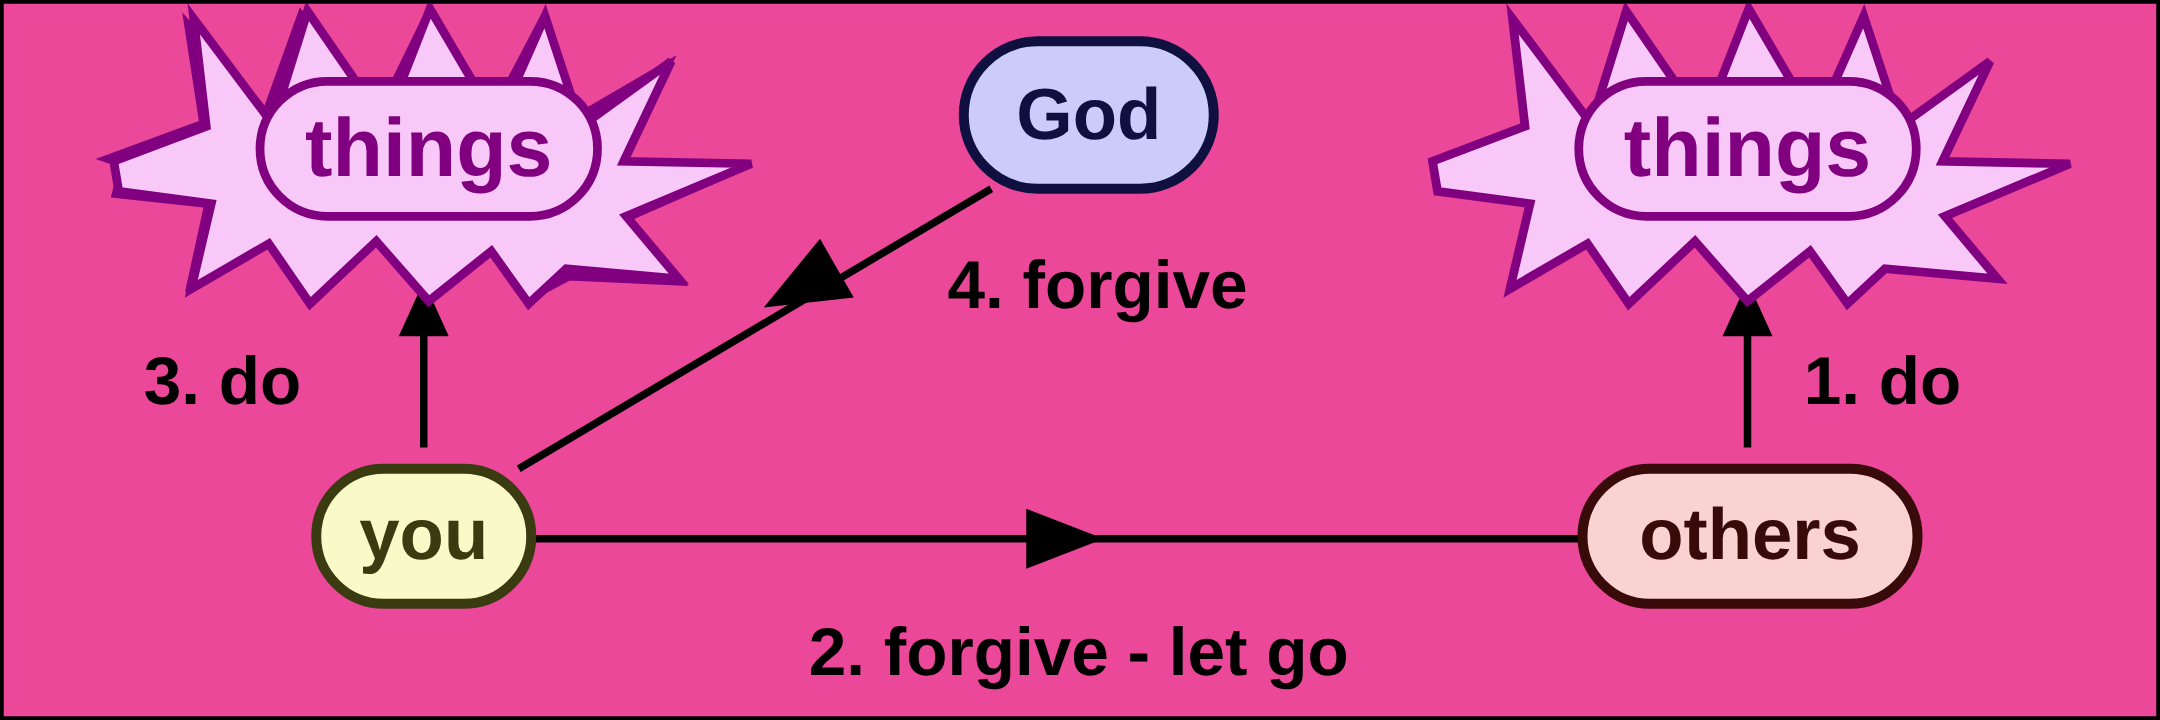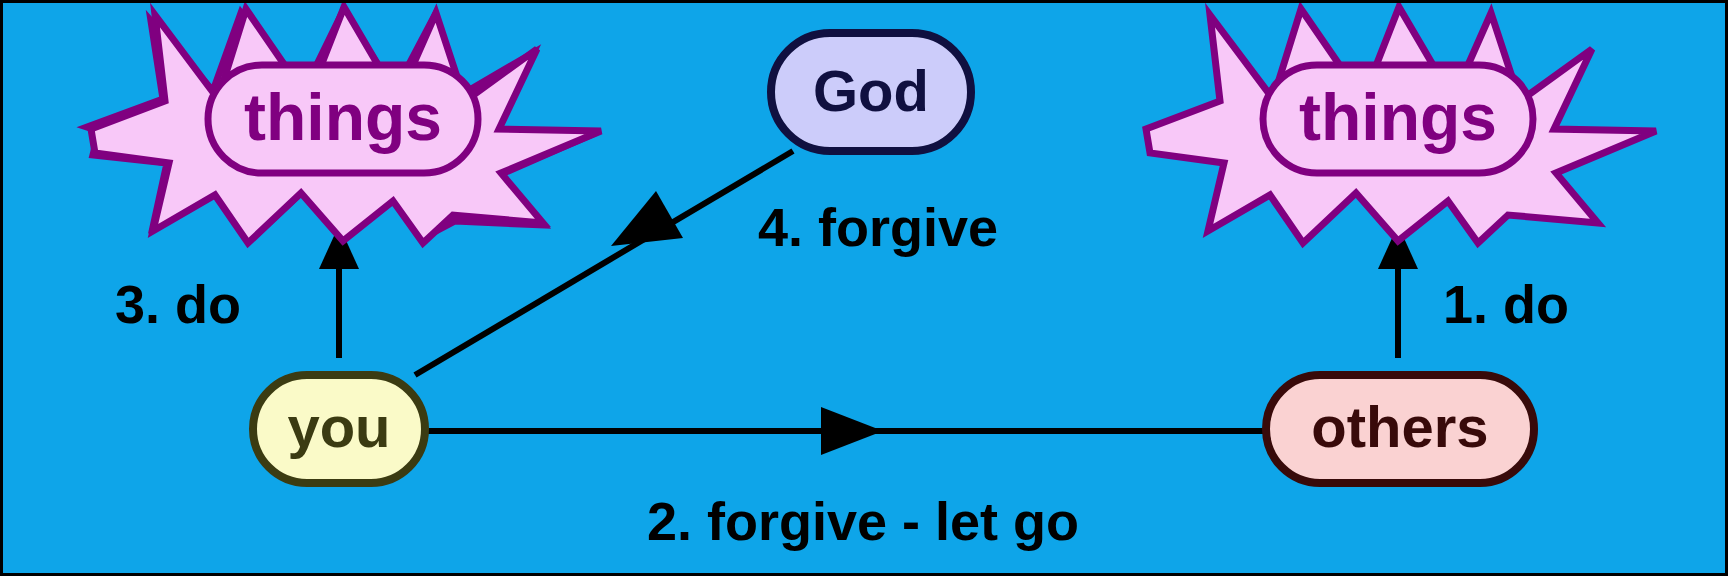--- a/index.html
+++ b/index.html
@@ -4,21 +4,21 @@
 <style>
   html, body {
     margin: 0;
     padding: 0;
     background: #ffffff;
   }
   #canvas {
     position: relative;
     width: 1728px;
     height: 576px;
-    background: #0ea5e9;
+    background: #ec4899;
     border: 3px solid #000000;
     box-sizing: border-box;
     overflow: hidden;
     font-family: "Liberation Sans", sans-serif;
   }
   #diagram-svg {
     position: absolute;
     left: 0;
     top: 0;
     width: 1728px;

